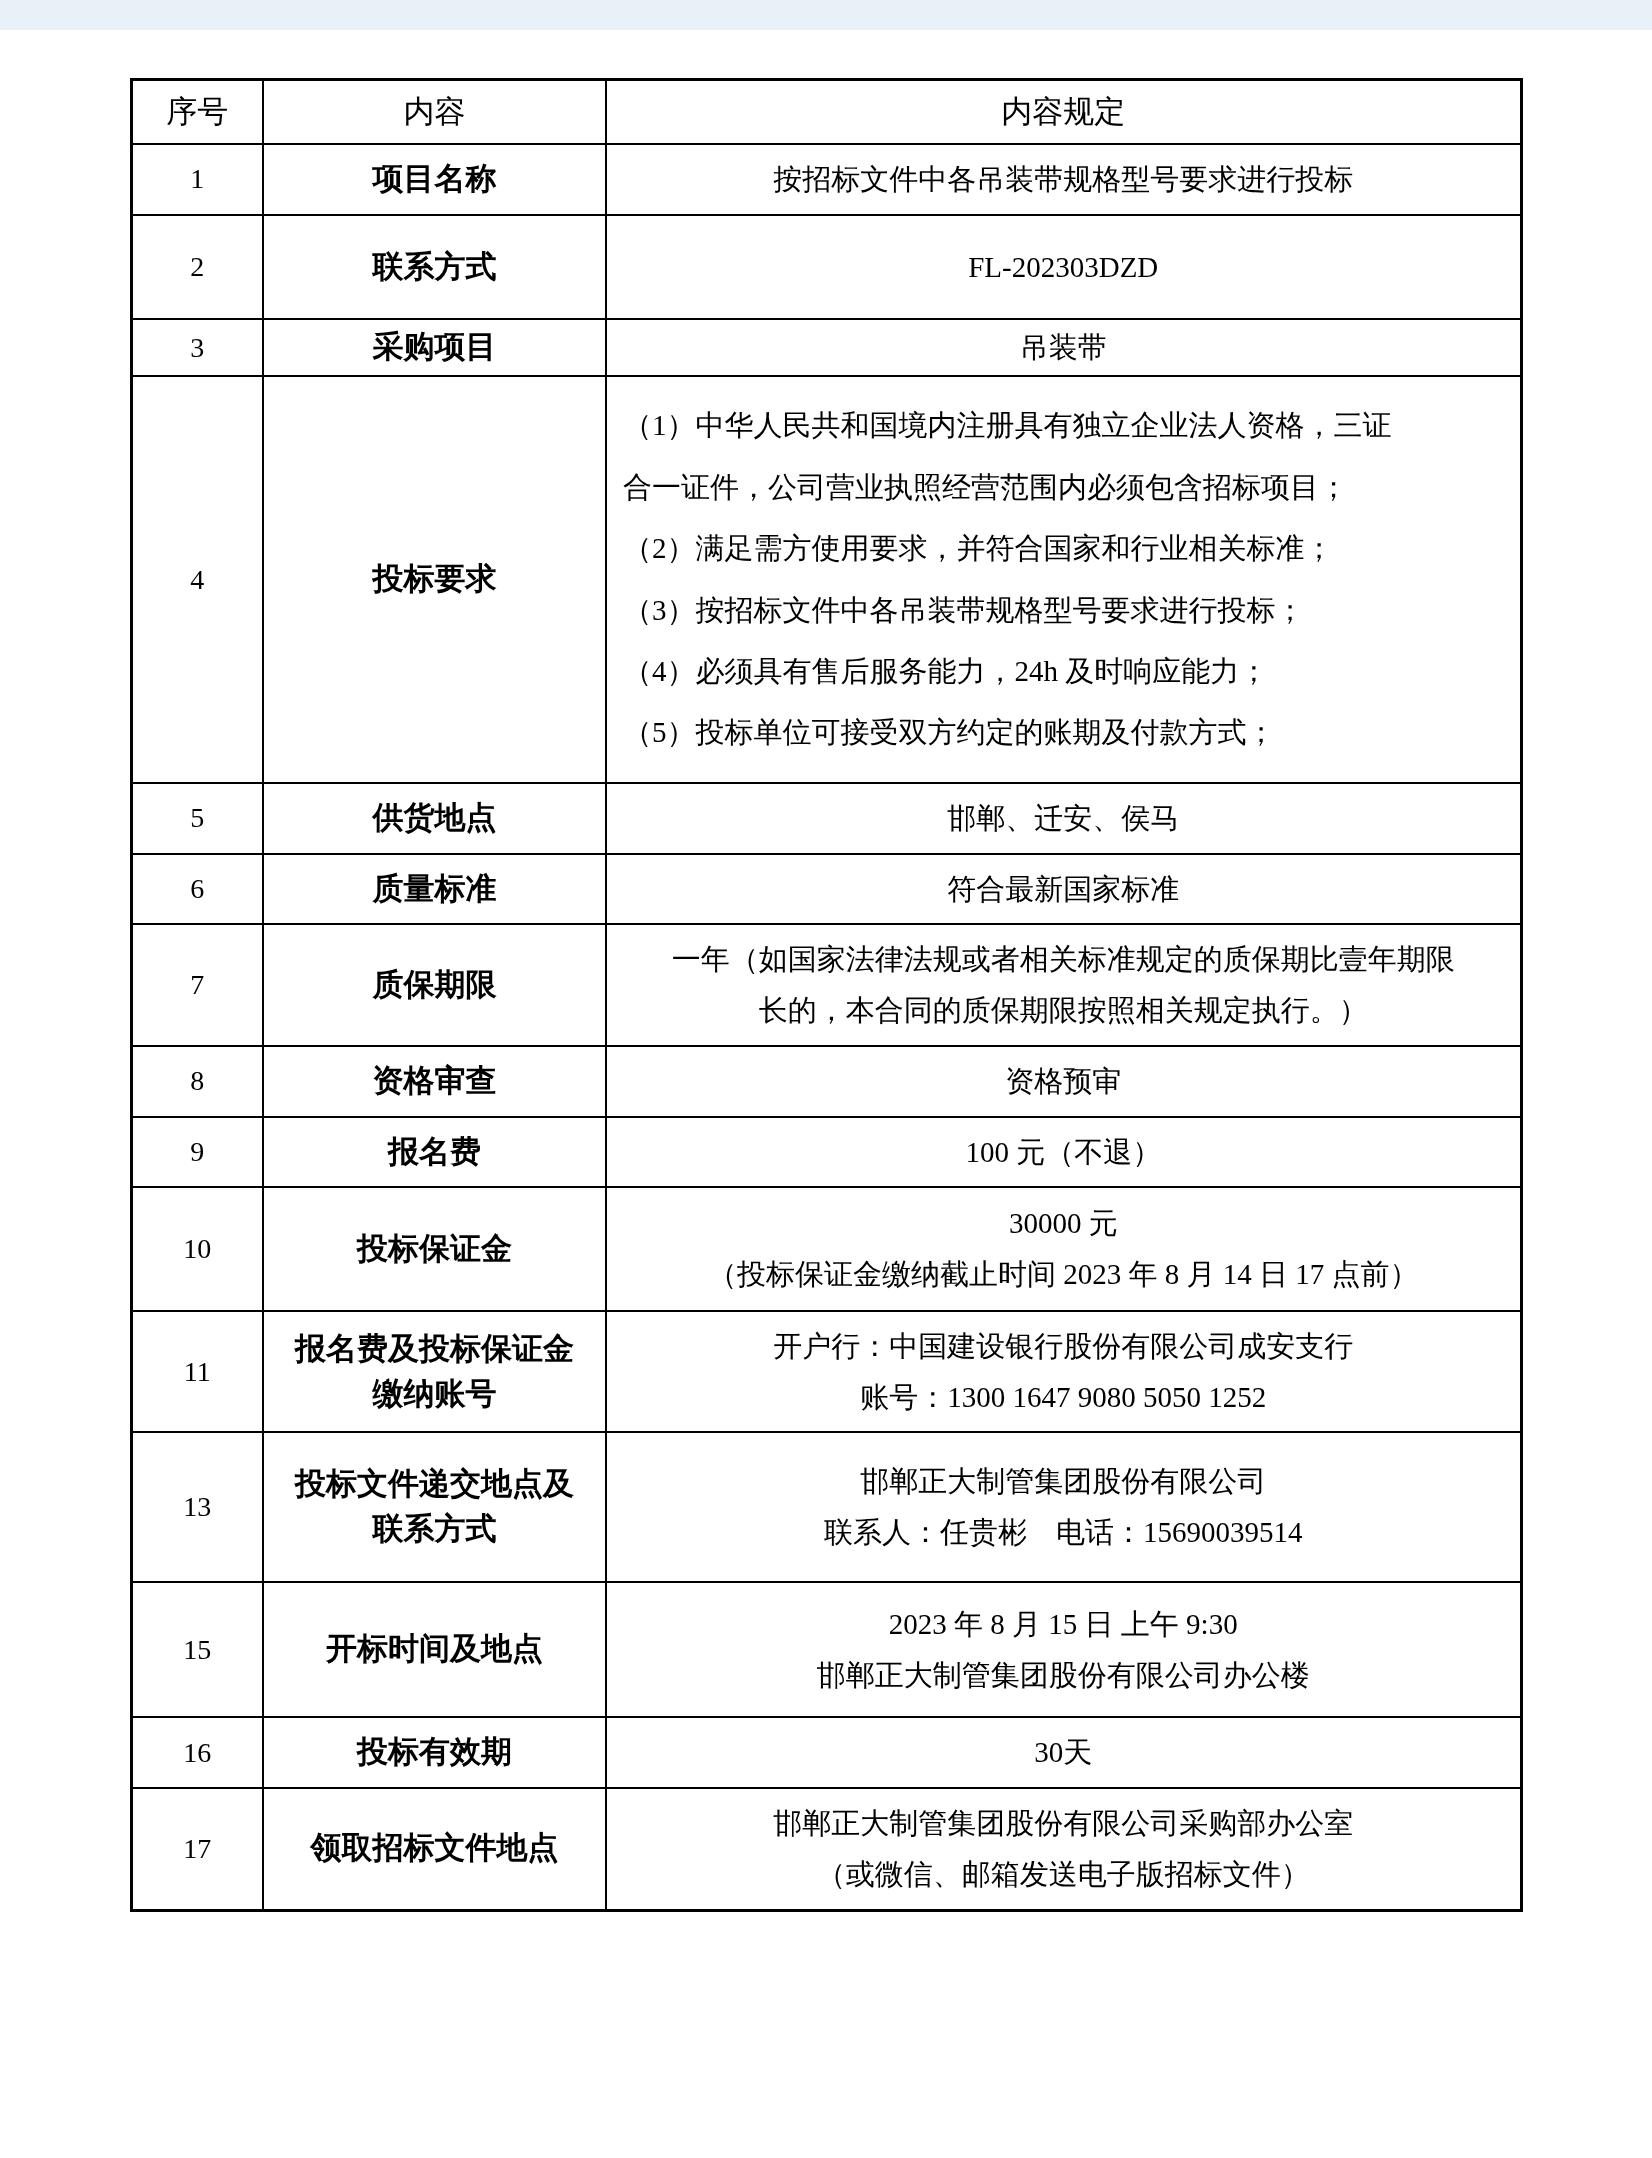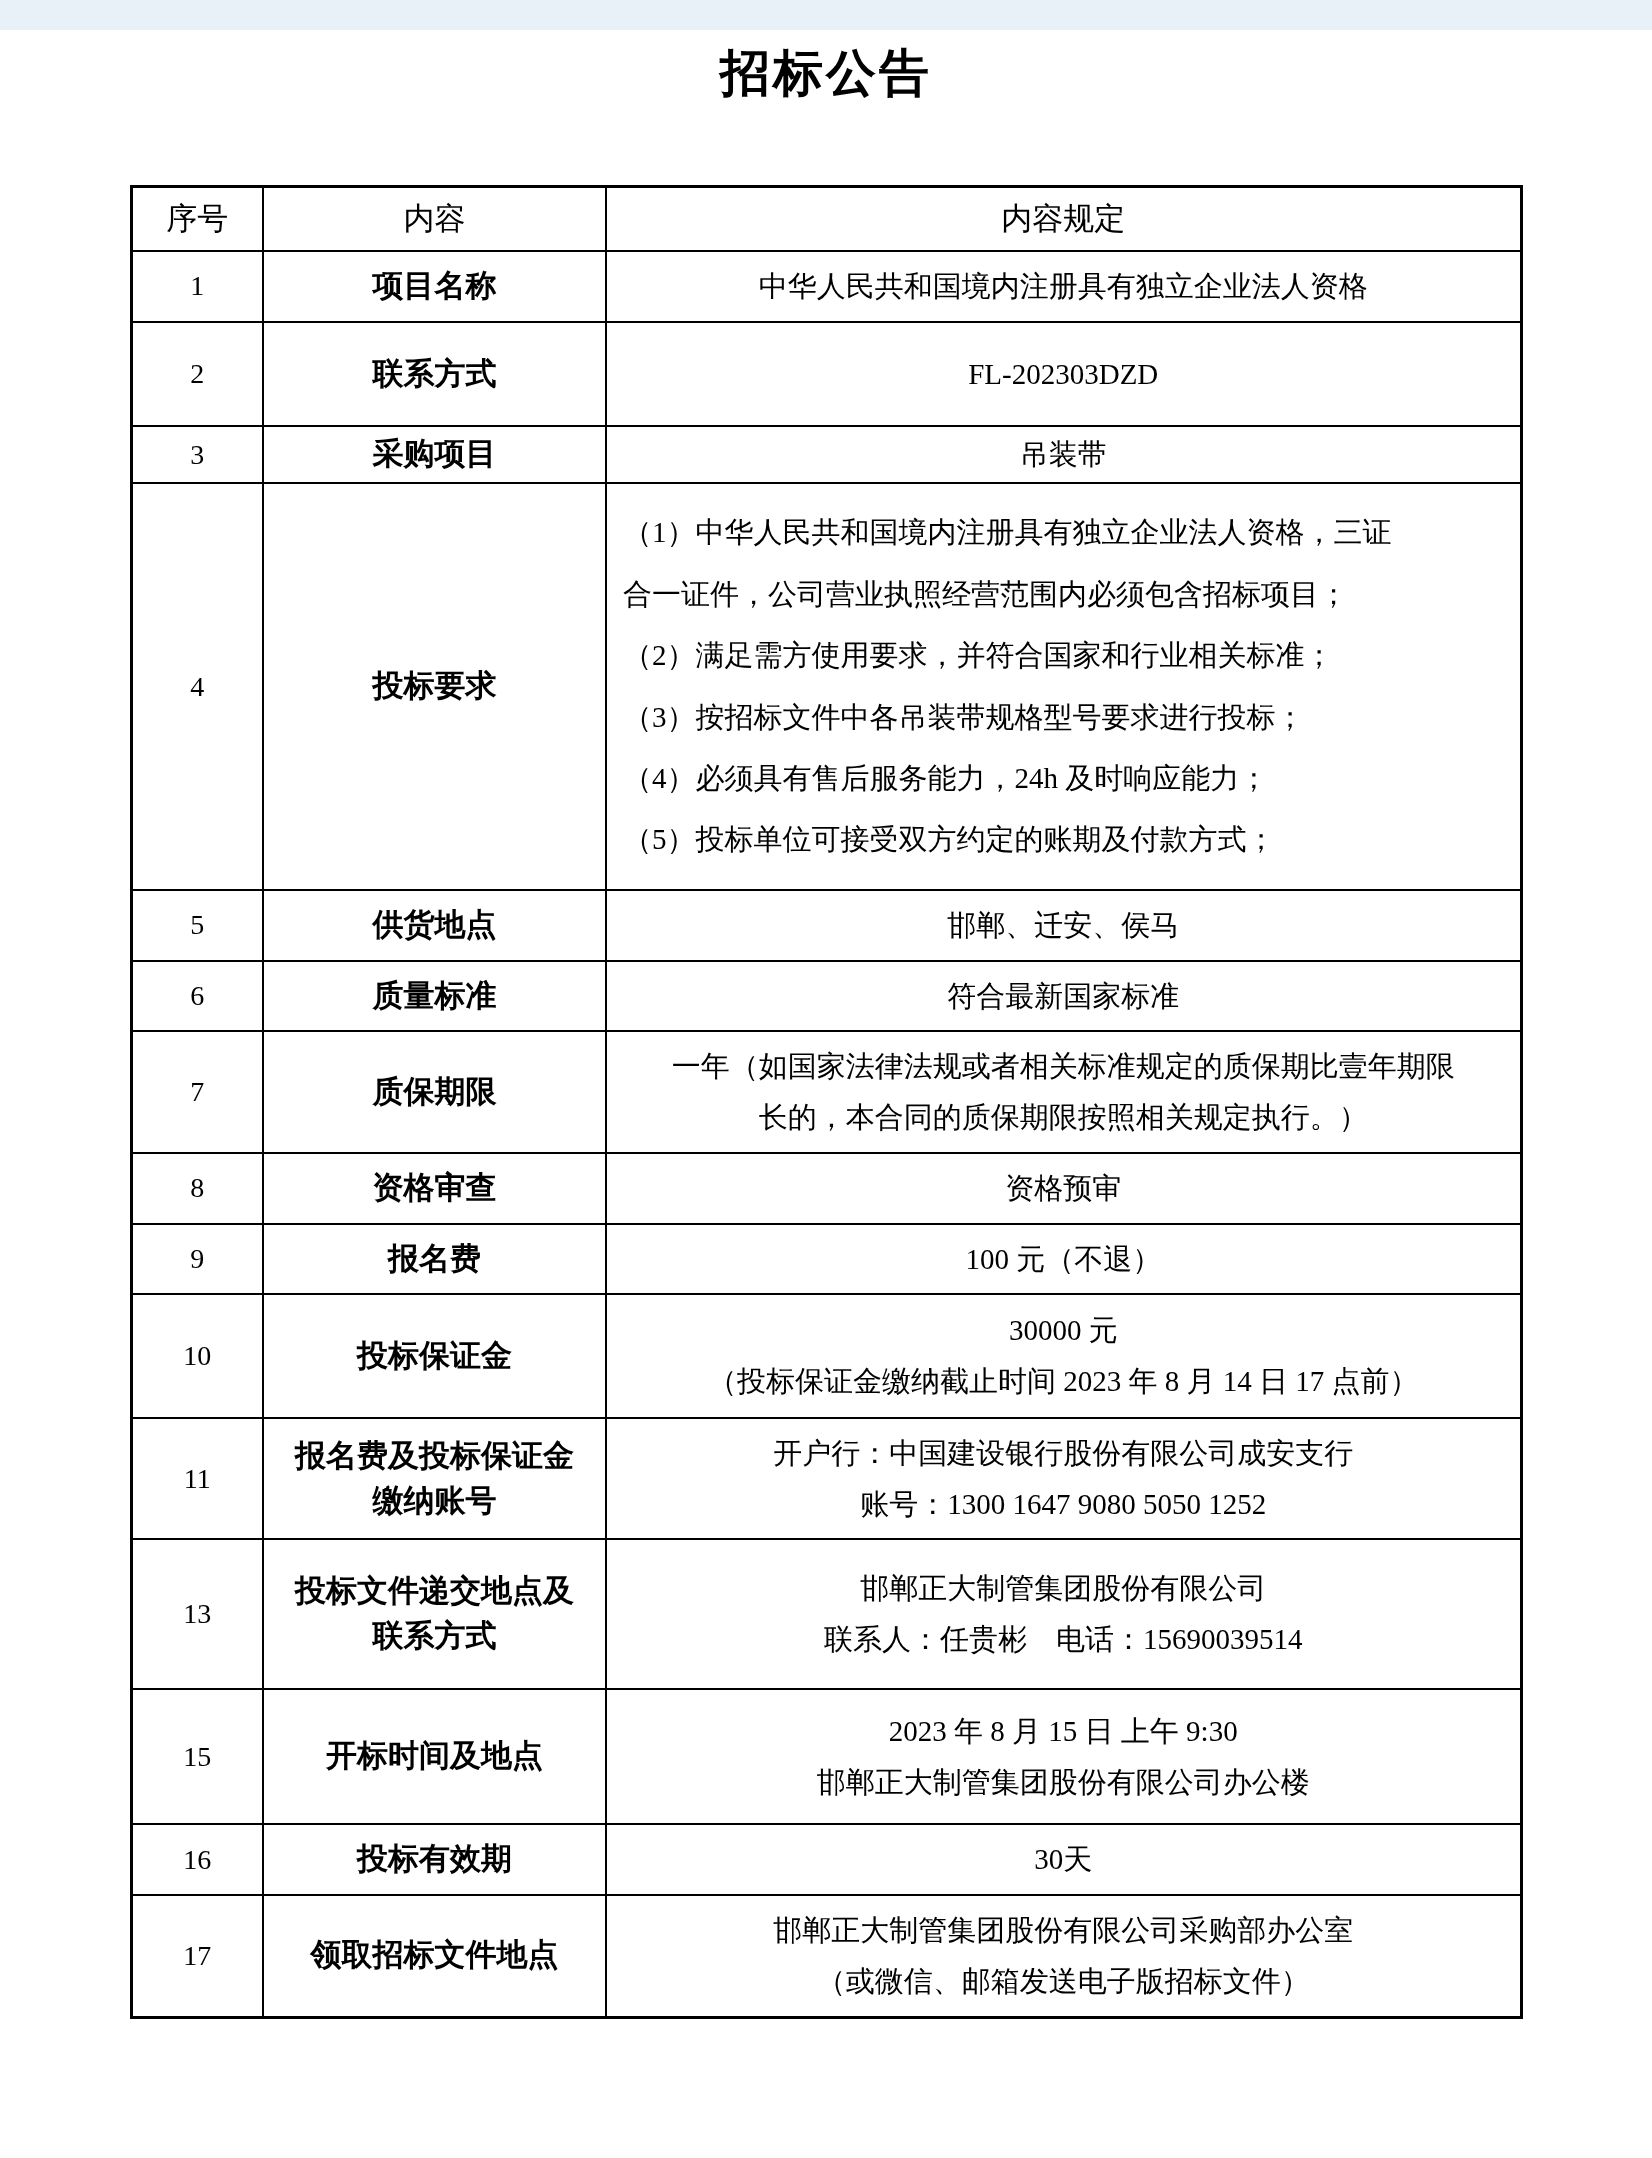--- a/index.html
+++ b/index.html
@@ -93,41 +93,40 @@
   tbody tr:nth-child(12) td { padding-top: 23px; padding-bottom: 23px; }
   tbody tr:nth-child(13) td { padding-top: 16px; padding-bottom: 16px; }
   tbody tr:nth-child(16) td { padding-bottom: 24px; }
   tbody tr:nth-child(17) td { padding-top: 12px; padding-bottom: 12px; }
 </style>
 </head>
 <body>
 
 <div class="page">
   <div class="top-band"></div>
-  <h1 class="title">招标公告</h1>
 
   <table class="tender">
     <colgroup>
       <col class="c-no">
       <col class="c-label">
       <col class="c-content">
     </colgroup>
     <thead>
       <tr>
           <th>序号</th>
           <th>内容</th>
           <th>内容规定</th>
         </tr>
     </thead>
     <tbody>
         <tr>
           <td class="no">1</td>
           <td class="label">项目名称</td>
           <td class="content">
-            <div class="cline">中华人民共和国境内注册具有独立企业法人资格</div>
+            <div class="cline">按招标文件中各吊装带规格型号要求进行投标</div>
           </td>
         </tr>
         <tr>
           <td class="no">2</td>
           <td class="label">联系方式</td>
           <td class="content">
             <div class="cline">FL-202303DZD</div>
           </td>
         </tr>
         <tr>

